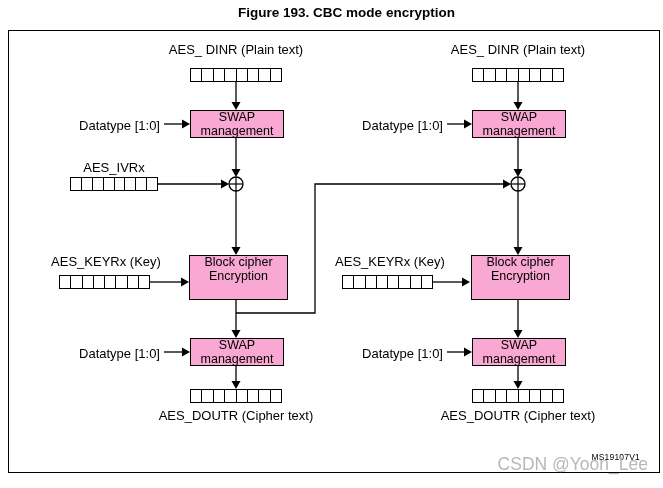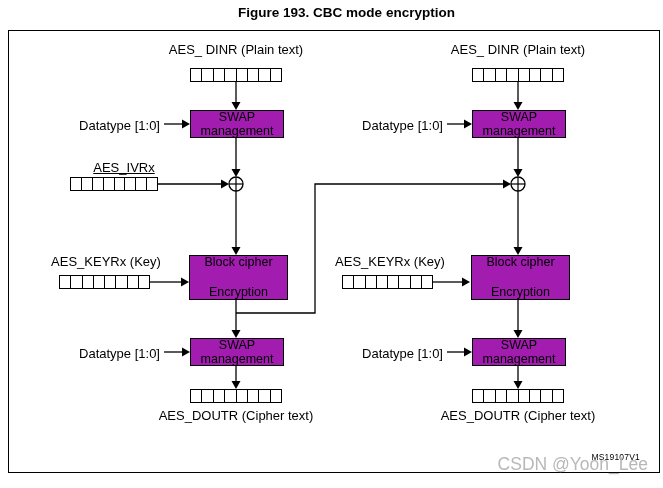--- a/index.html
+++ b/index.html
@@ -16,22 +16,22 @@
     text-align:center;font-size:13.5px;font-weight:bold;padding-left:15px;
   }
   .frame{
     position:absolute;left:8px;top:30px;width:652px;height:443px;
     border:1.6px solid #000;box-sizing:border-box;background:#fff;
   }
   .lbl{position:absolute;font-size:13px;white-space:nowrap;}
   .lbl.center{text-align:center;}
   .node{
     position:absolute;border:1.4px solid #000;box-sizing:border-box;
-    background:#a21caf;display:flex;flex-direction:column;
-    align-items:center;justify-content:space-between;
+    background:#f9a8d4;display:flex;flex-direction:column;
+    align-items:center;justify-content:flex-start;
     font-size:12.5px;line-height:13.5px;text-align:center;
   }
   .register{
     position:absolute;display:flex;height:14px;
     border:1.2px solid #000;box-sizing:border-box;background:#fff;
   }
   .register .cell{flex:1;border-right:1.1px solid #000;}
   .register .cell:last-child{border-right:none;}
   svg.wires{position:absolute;left:0;top:0;}
   svg.wires line, svg.wires polyline{stroke:#000;stroke-width:1.3;fill:none;}
@@ -155,21 +155,21 @@
       <span class="cell"></span>
     </div>
 
   <div class="lbl" style="right:503px;top:118px;">Datatype [1:0]</div>
 
   <div class="node" style="left:190px;top:110px;width:94px;height:28px;">
     <span>SWAP</span>
     <span>management</span>
   </div>
 
-  <div class="lbl center" style="left:80px;top:160px;width:88px;text-decoration:underline;">AES_IVRx</div>
+  <div class="lbl center" style="left:70px;top:160px;width:88px;">AES_IVRx</div>
 
   <div class="register" style="left:70px;top:177px;width:88px;">
       <span class="cell"></span>
       <span class="cell"></span>
       <span class="cell"></span>
       <span class="cell"></span>
       <span class="cell"></span>
       <span class="cell"></span>
       <span class="cell"></span>
       <span class="cell"></span>

